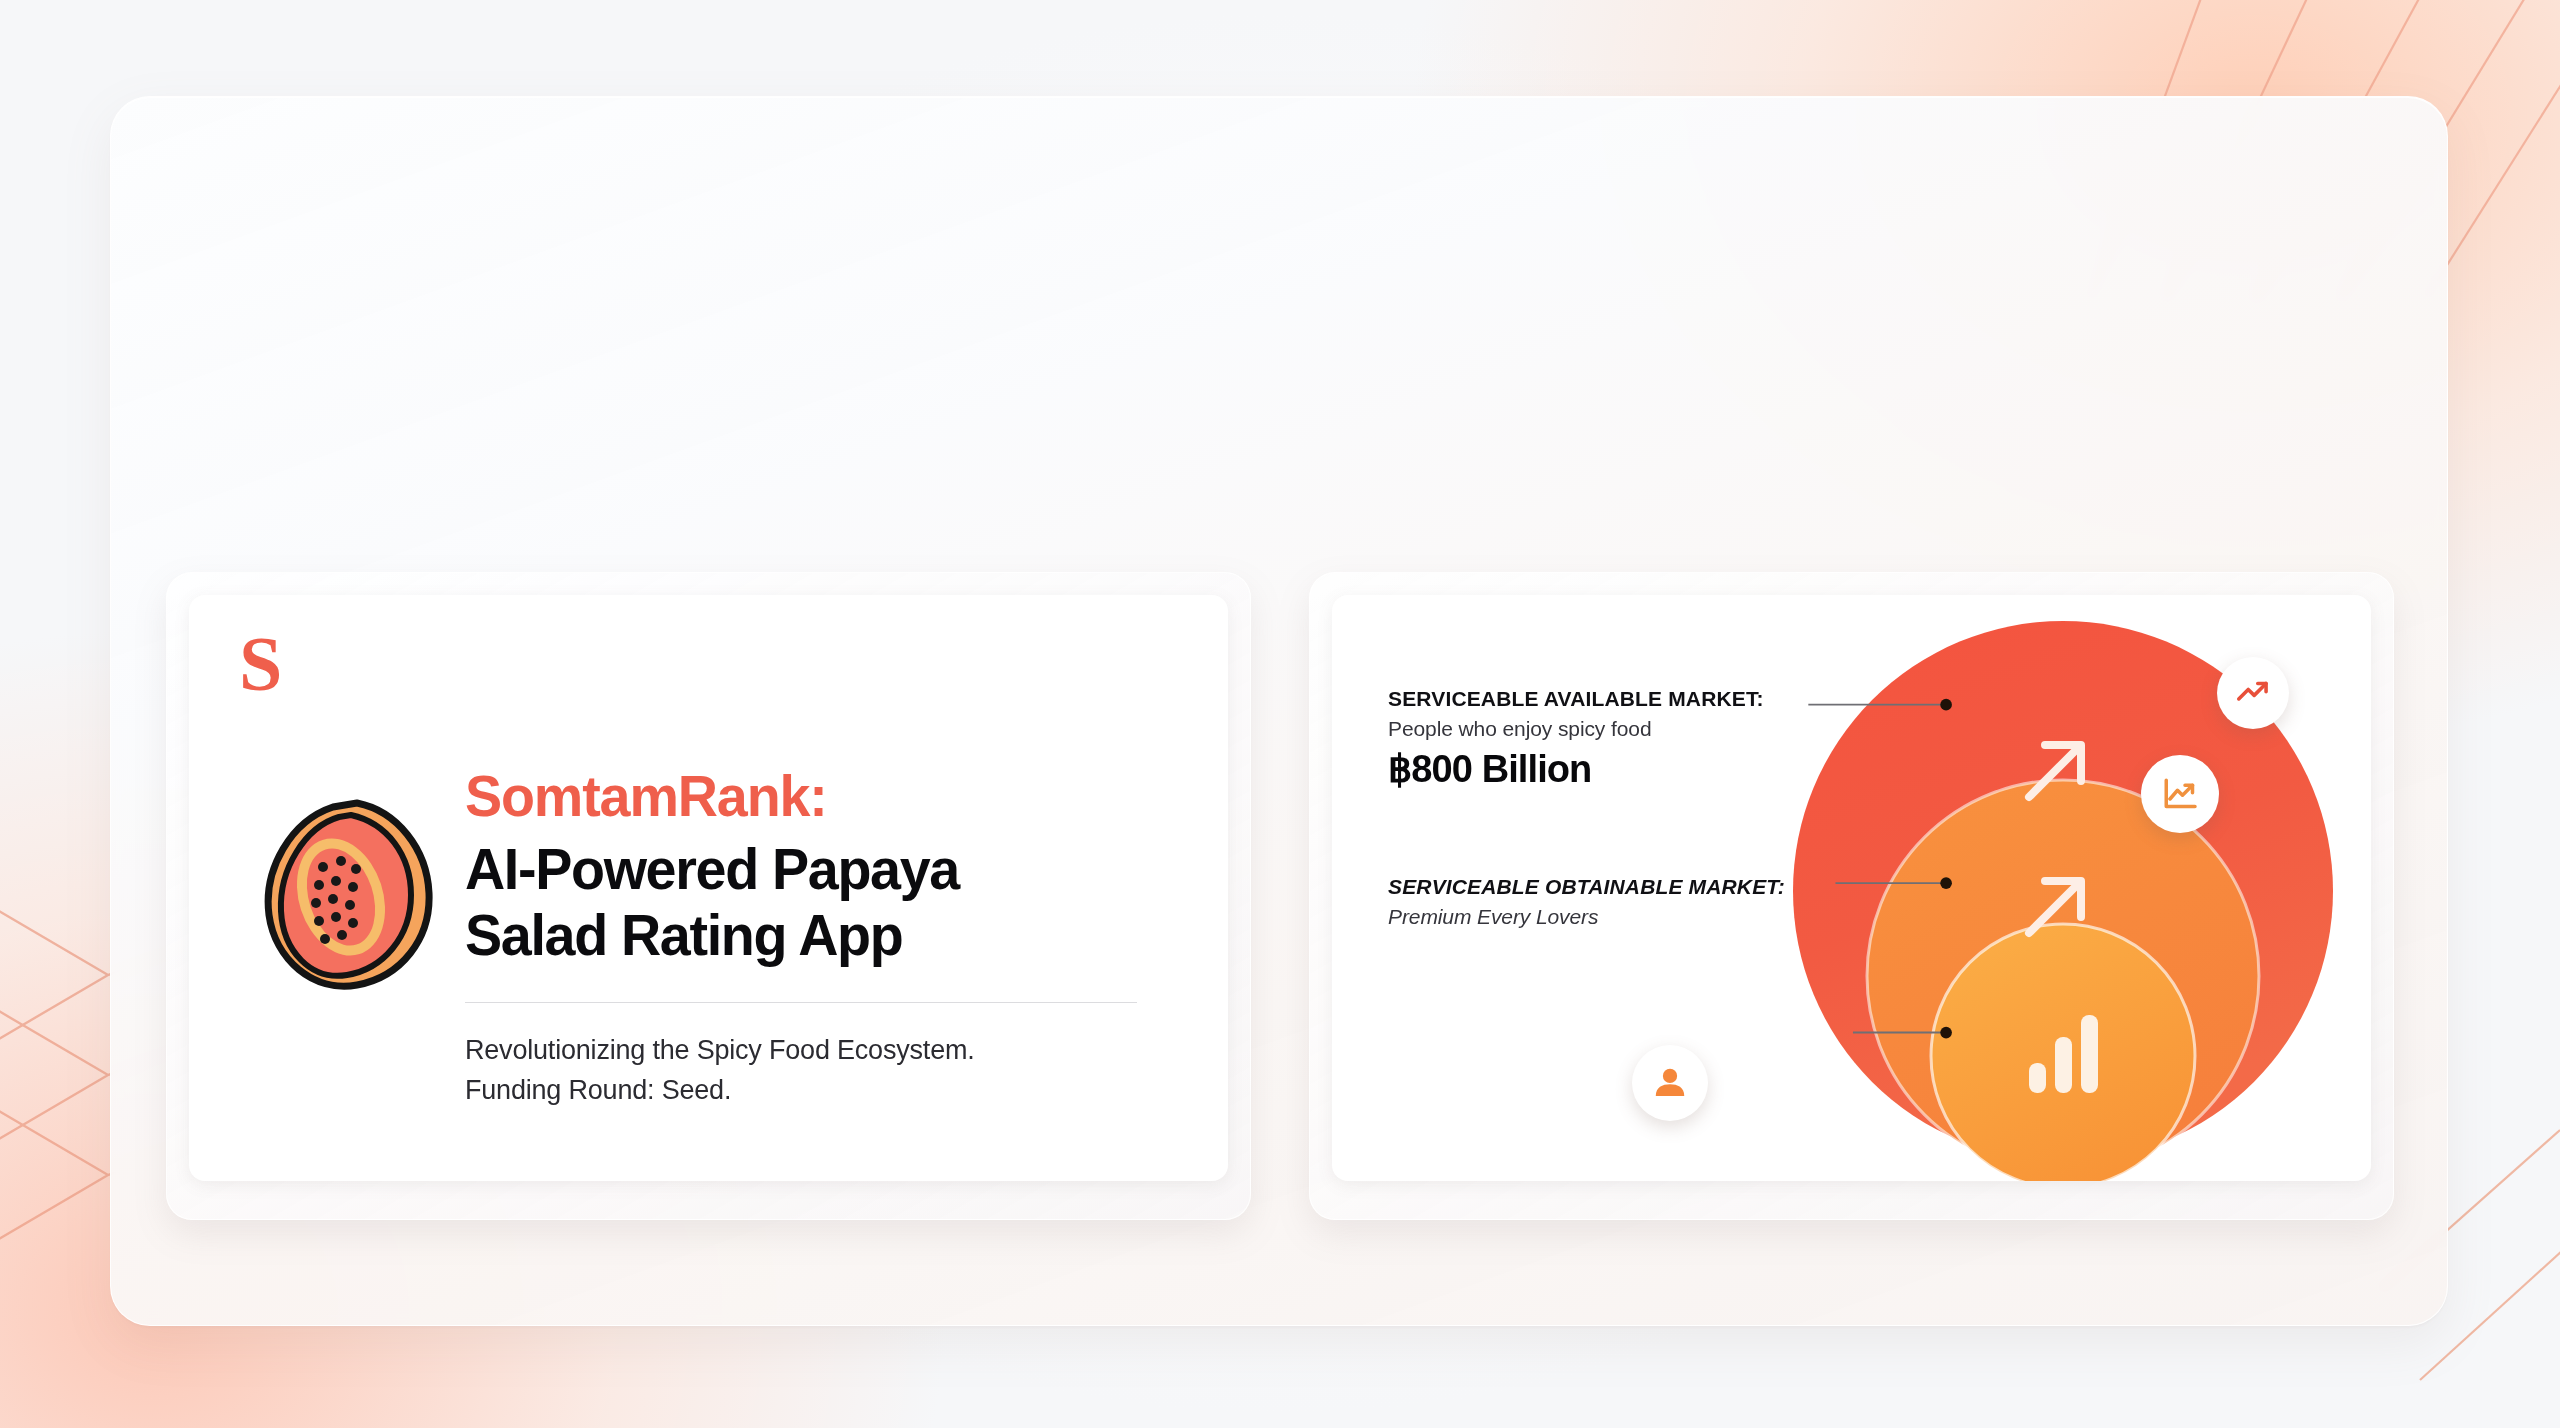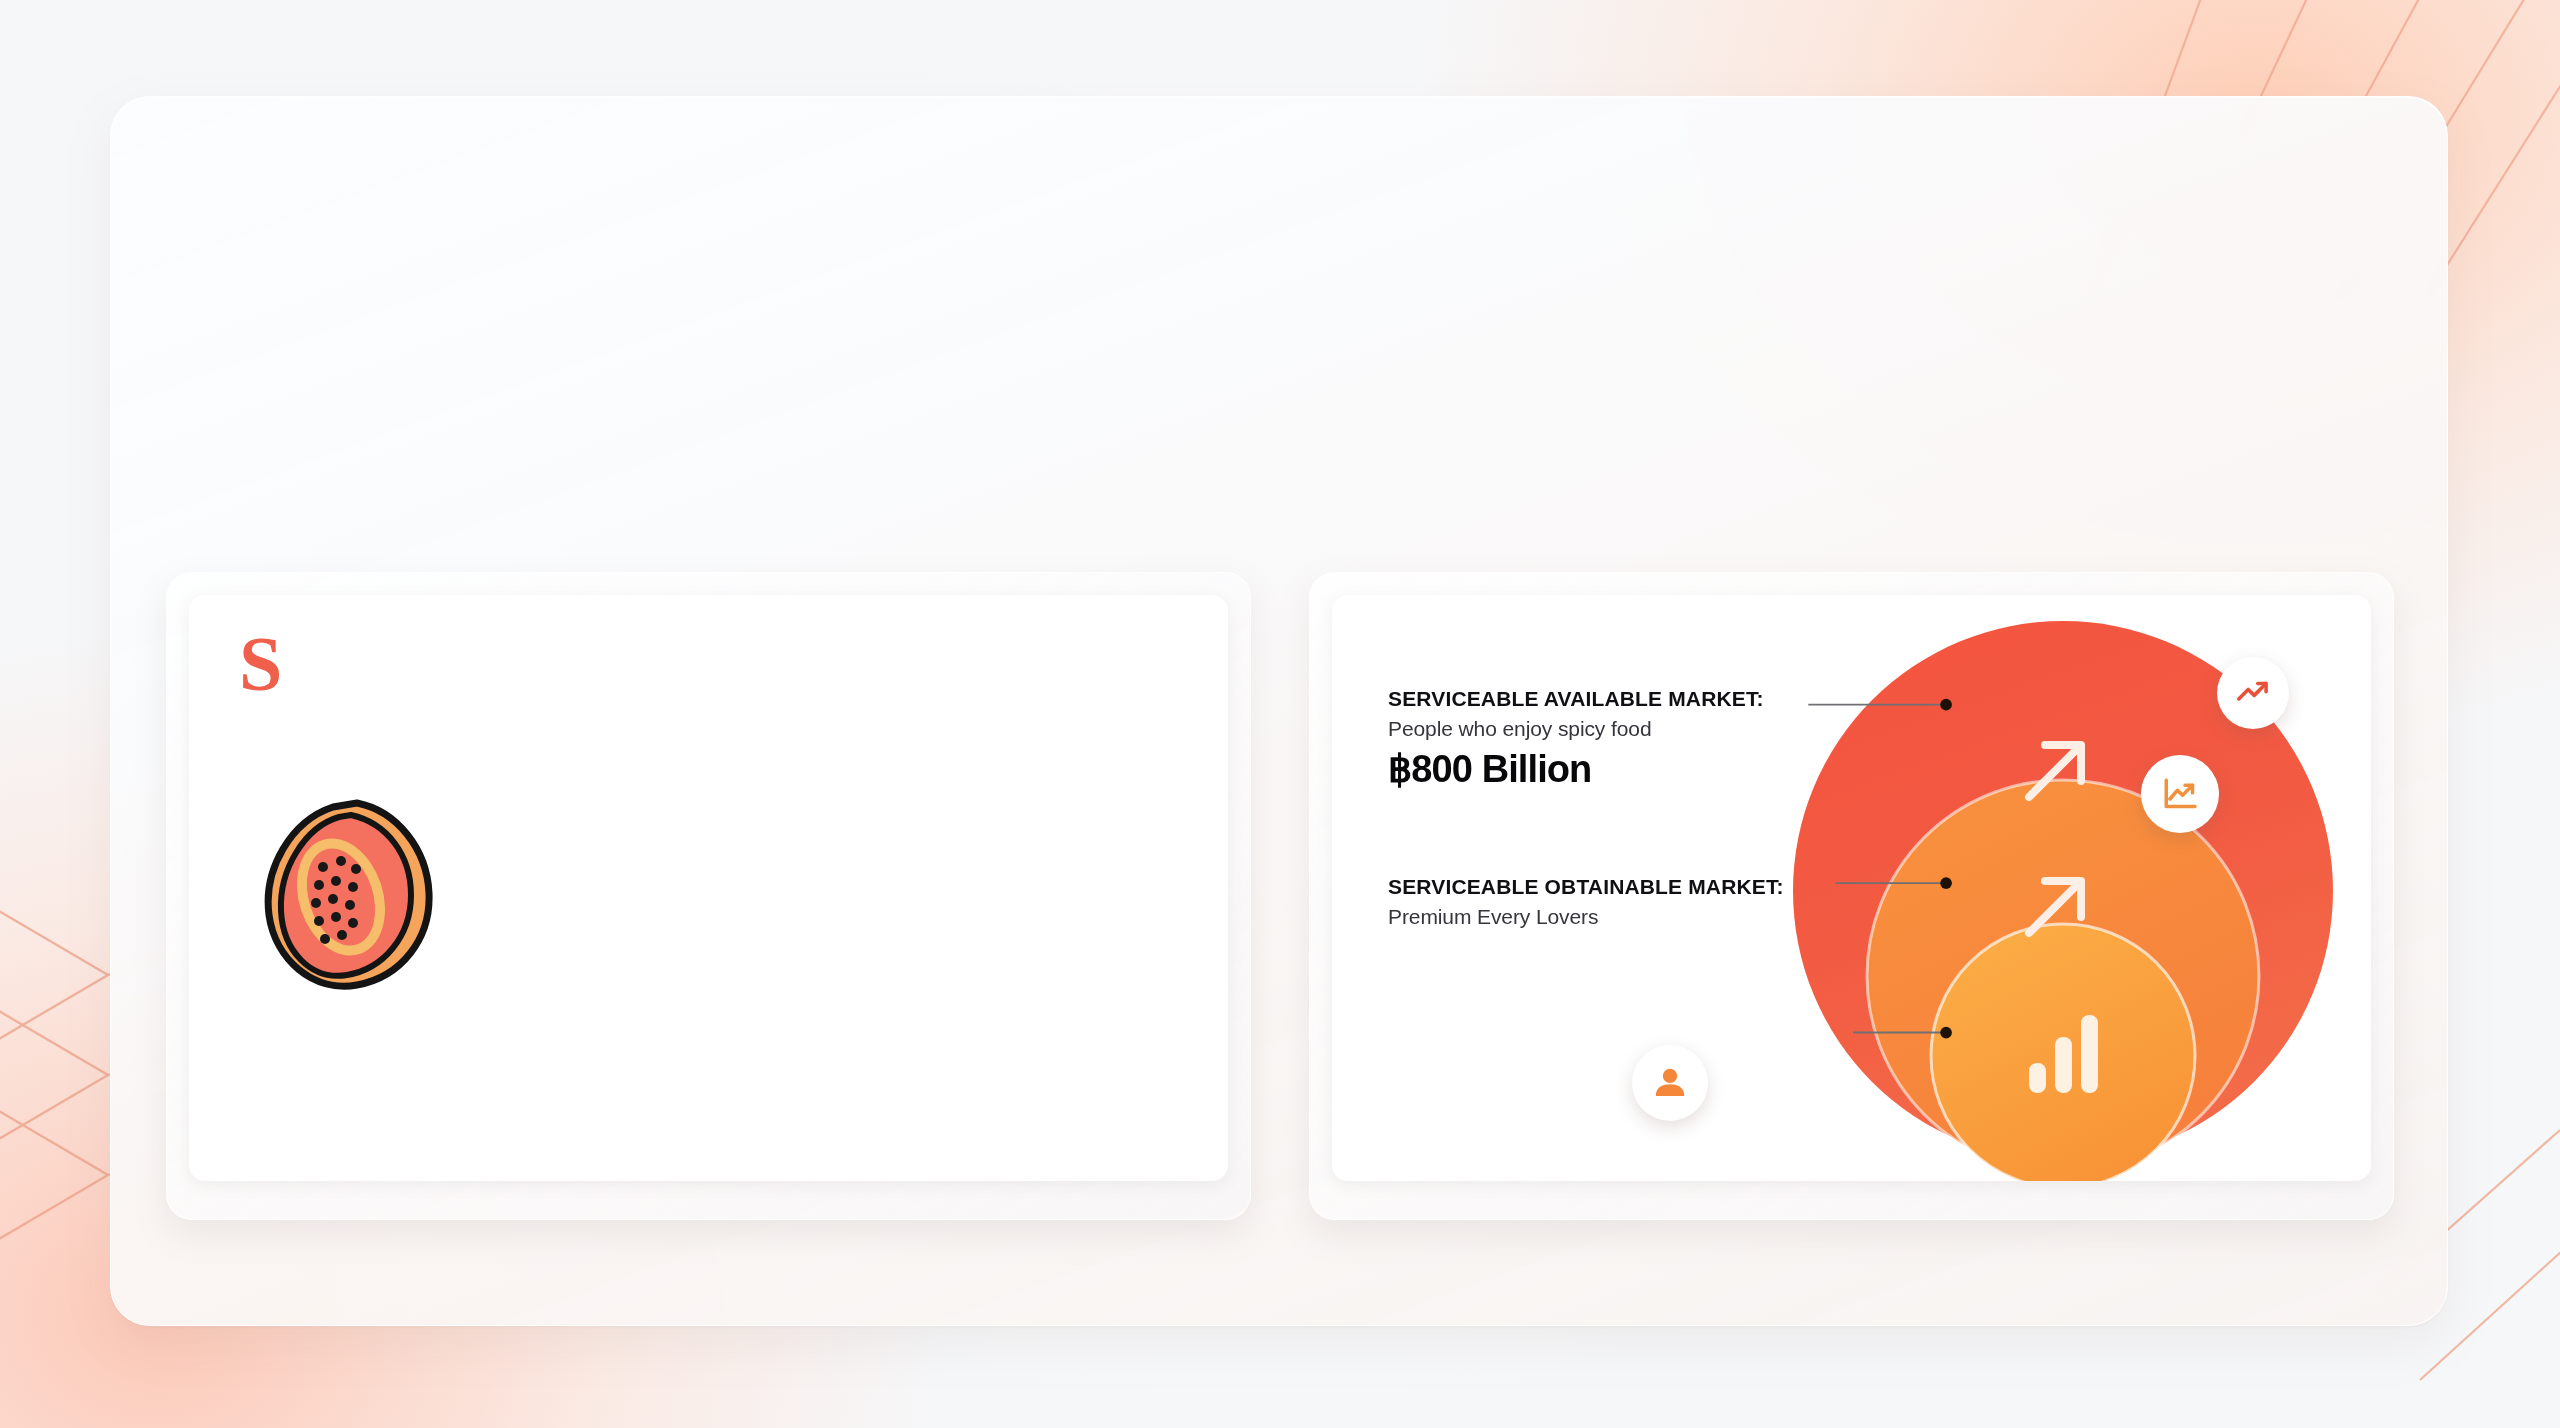--- a/index.html
+++ b/index.html
@@ -167,21 +167,21 @@
 
   
   #tam-labels {
     position: absolute;
     left: 56px;
     top: 92px;
     width: 560px;
   }
 
   .tam-block { margin-bottom: 84px; position: relative; }
-  .tam-block:last-child { margin-bottom: 0; }
+  .tam-block:last-child { margin-bottom: 0; font-style: italic; }
 
   .tam-title {
     font-size: 21px;
     font-weight: 700;
     letter-spacing: 0.15px;
     color: #101014;
     white-space: nowrap;
   }
   .tam-desc {
     margin-top: 6px;
@@ -274,20 +274,32 @@
               <circle cx="72" cy="106" r="5"></circle>
             <circle cx="89" cy="112" r="5"></circle>
               <circle cx="58" cy="128" r="5"></circle>
             <circle cx="75" cy="124" r="5"></circle>
               <circle cx="92" cy="130" r="5"></circle>
             <circle cx="64" cy="146" r="5"></circle>
               <circle cx="81" cy="142" r="5"></circle>
           </g>
         </svg>
 
+        <div id="left-copy">
+          <div id="product-name">SomtamRank:</div>
+          <div id="product-tagline">
+            <div>AI-Powered Papaya</div>
+            <div>Salad Rating App</div>
+          </div>
+          <div id="left-divider"></div>
+          <div id="left-footnote">
+            <div>Revolutionizing the Spicy Food Ecosystem.</div>
+            <div>Funding Round: Seed.</div>
+          </div>
+        </div>
 
       </div>
     </div>
 
     <div class="card-outer">
       <div class="card">
 
         <svg id="circles-svg" viewBox="0 0 660 640">
           <defs>
             <linearGradient id="gTam" x1="0" y1="0" x2="0.35" y2="1">

